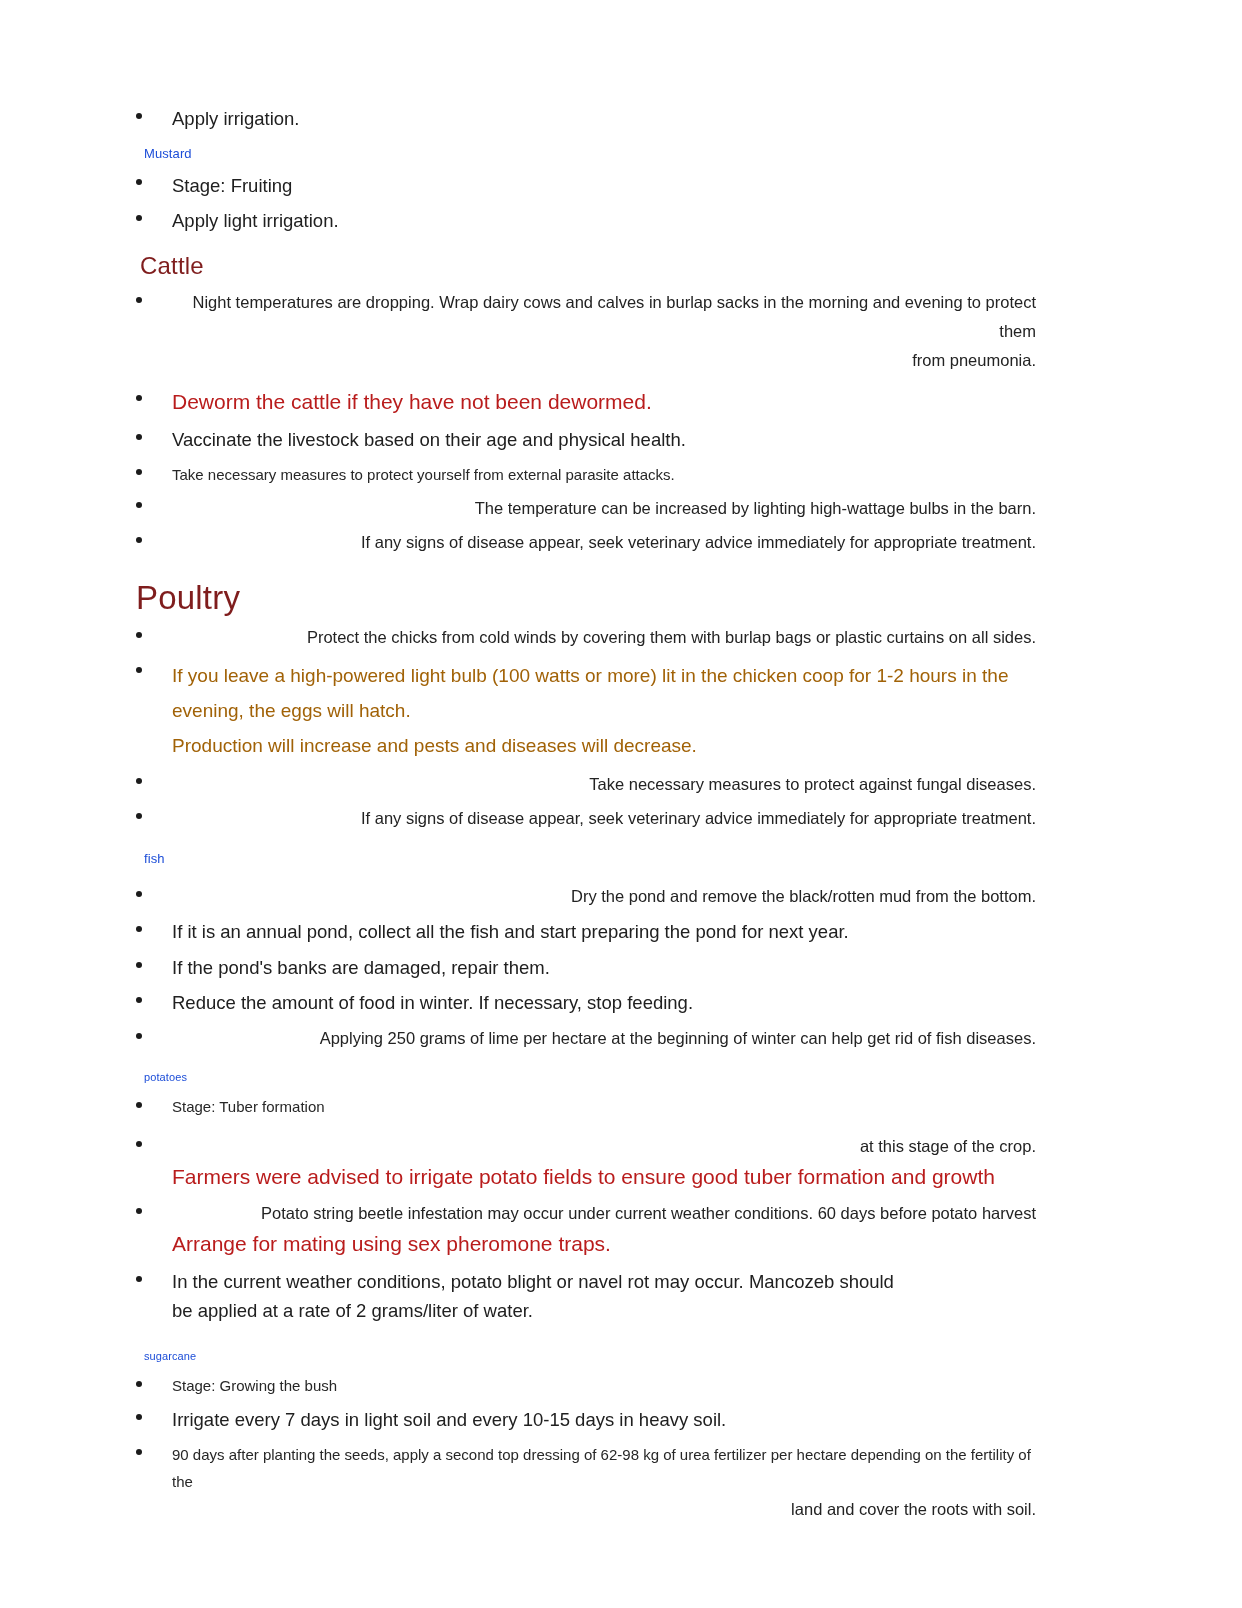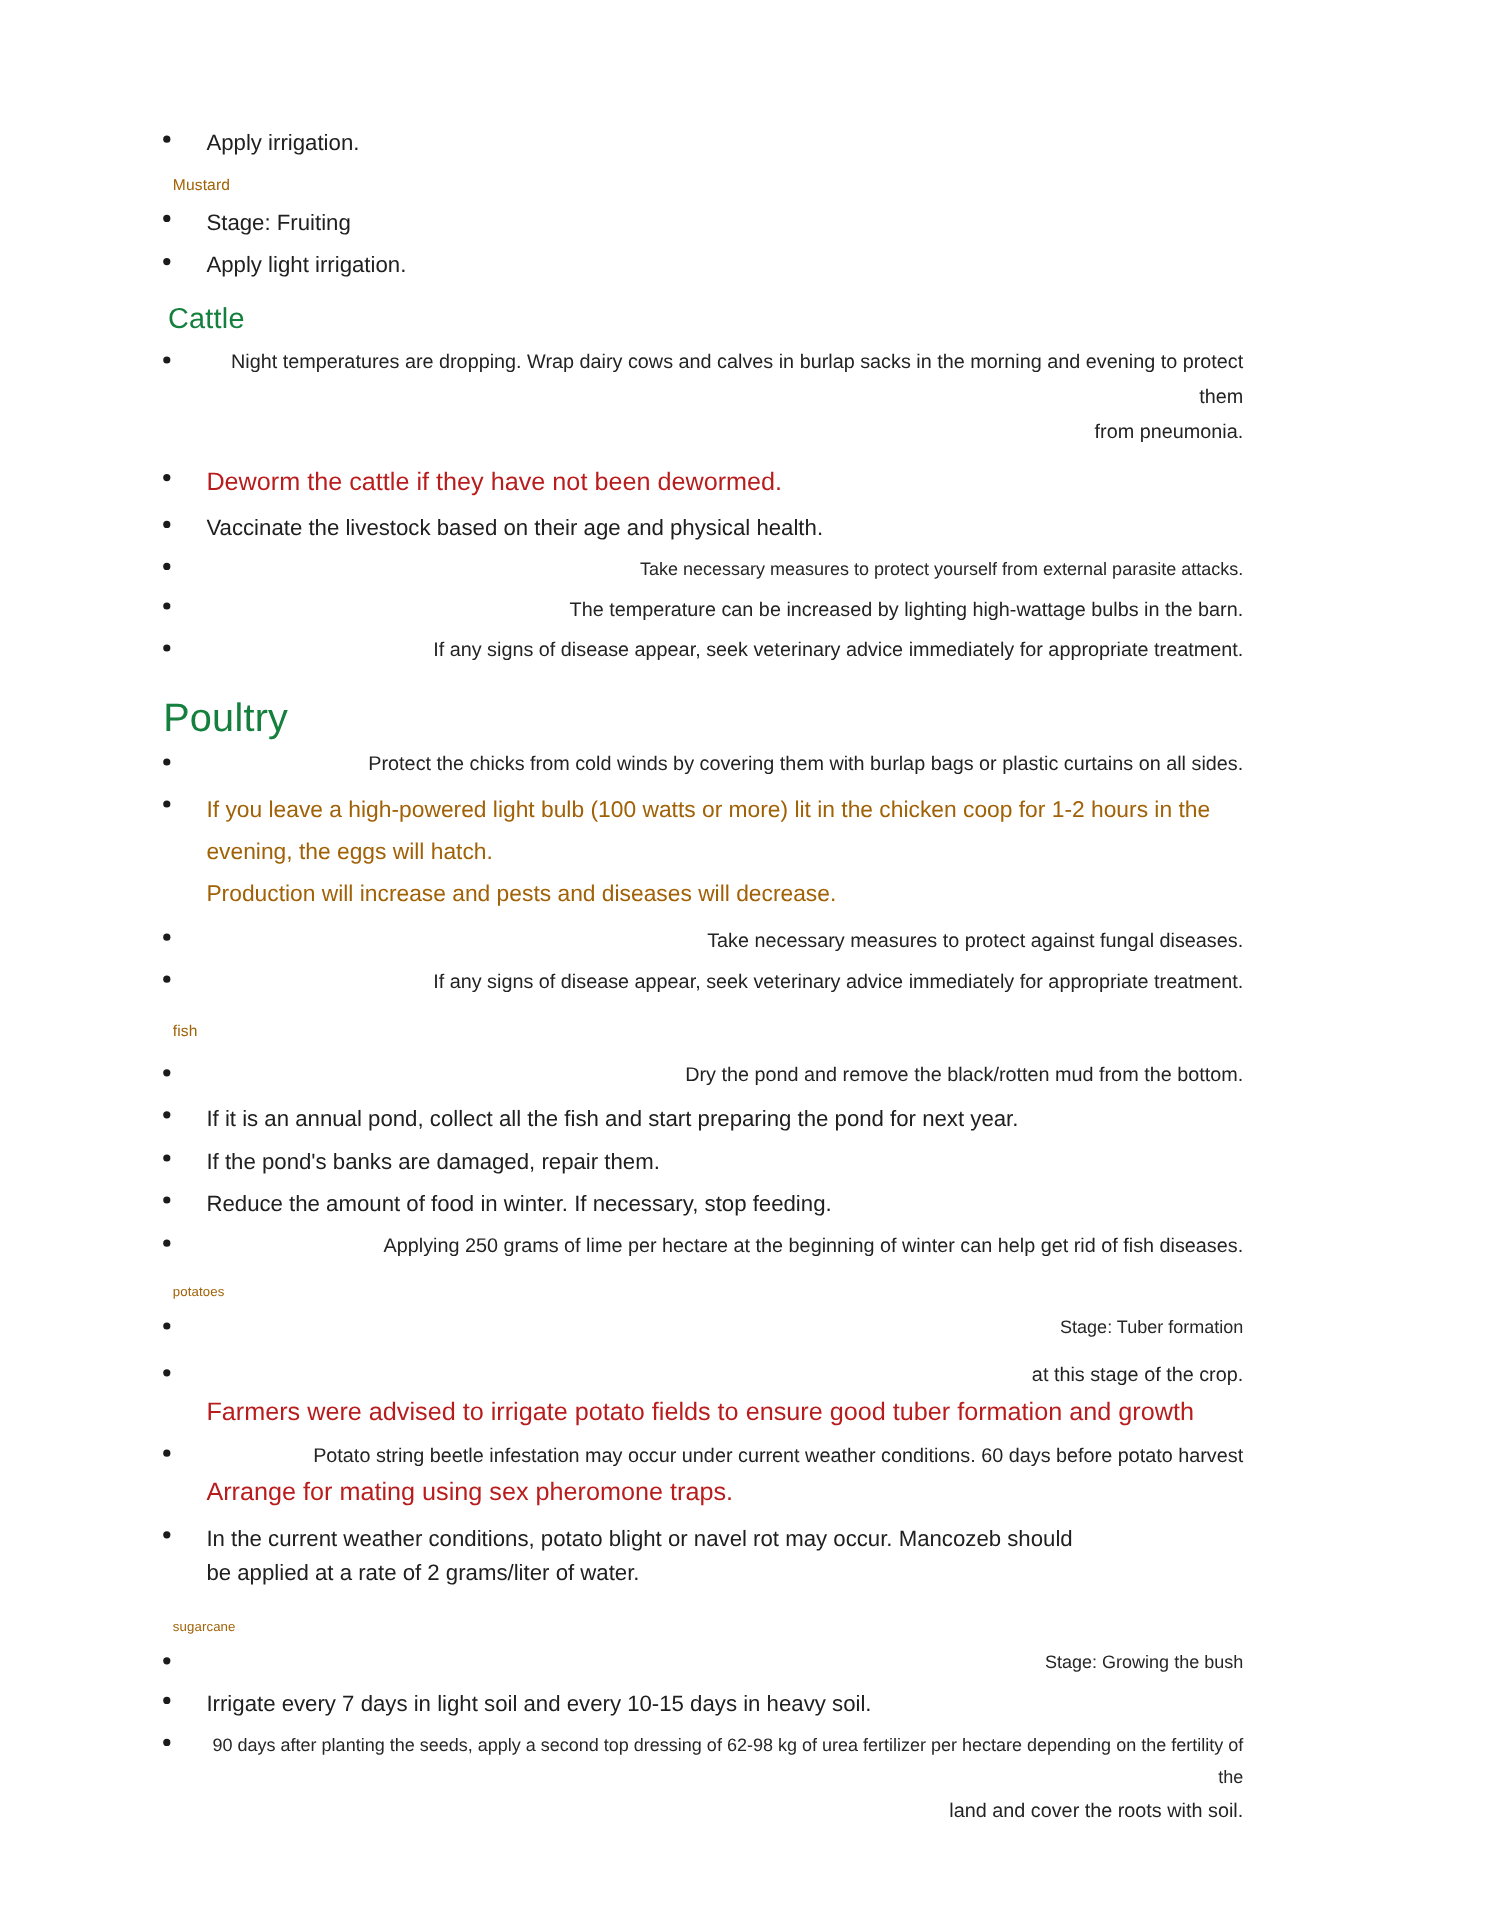--- a/index.html
+++ b/index.html
@@ -38,38 +38,38 @@
     width: 6px;
     height: 6px;
     background: #1b1b1b;
     border-radius: 50%;
   }
   .txt {
     display: block;
   }
   
   .s-xs { font-size: 19px; line-height: 1.85; color: #a16207; }
-  .s-sm { font-size: 15px;   line-height: 1.8;  color: #272727; text-align: right; }
+  .s-sm { font-size: 15px;   line-height: 1.8;  color: #272727; }
   .s-md { font-size: 16.5px; line-height: 1.75; color: #232323; text-align: right; }
   .s-lg { font-size: 18.5px; line-height: 1.6;  color: #202020; }
   .s-xl { font-size: 21px;   line-height: 1.55; color: #b91c1c; }
 
   .plain-label {
     display: block;
     font-size: 13px;
-    color: #a16207;
+    color: #1d4ed8;
     margin: 6px 0 4px 14px;
     letter-spacing: 0.1px;
   }
   .plain-label.tiny { font-size: 11px; }
 
   .heading {
     display: block;
     font-size: 24px;
-    color: #15803d;
+    color: #7f1d1d;
     margin: 16px 0 8px 10px;
     letter-spacing: 0.2px;
   }
   .heading.big {
     font-size: 33px;
     margin: 22px 0 6px 6px;
   }
   .gap-xs { height: 6px; }
   .gap-sm { height: 12px; }
   .gap-md { height: 18px; }

